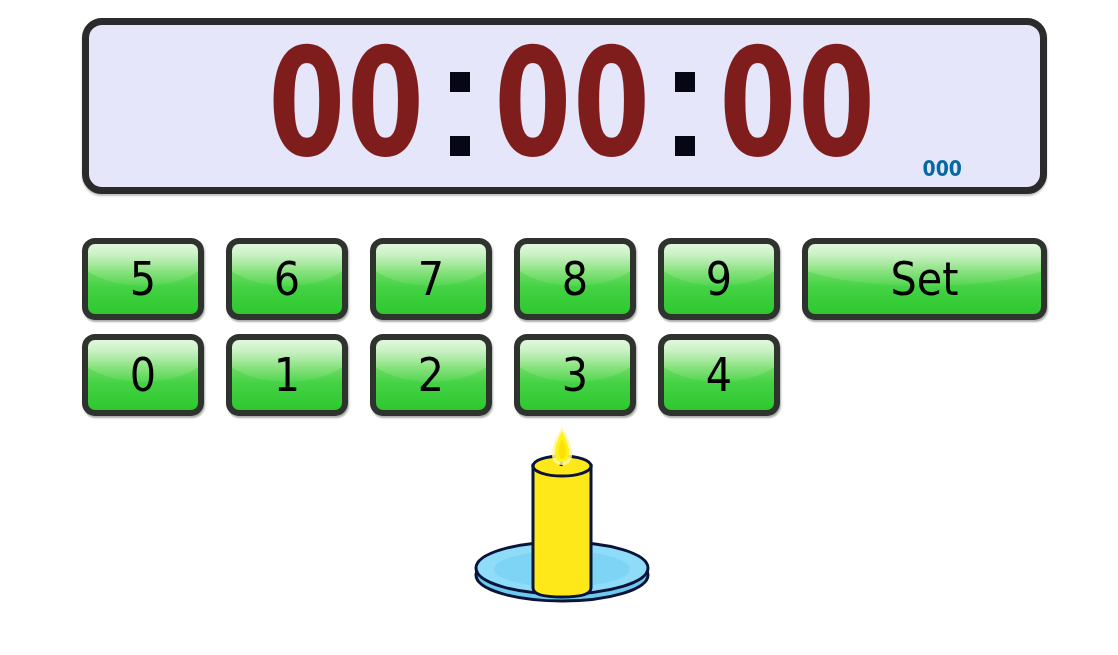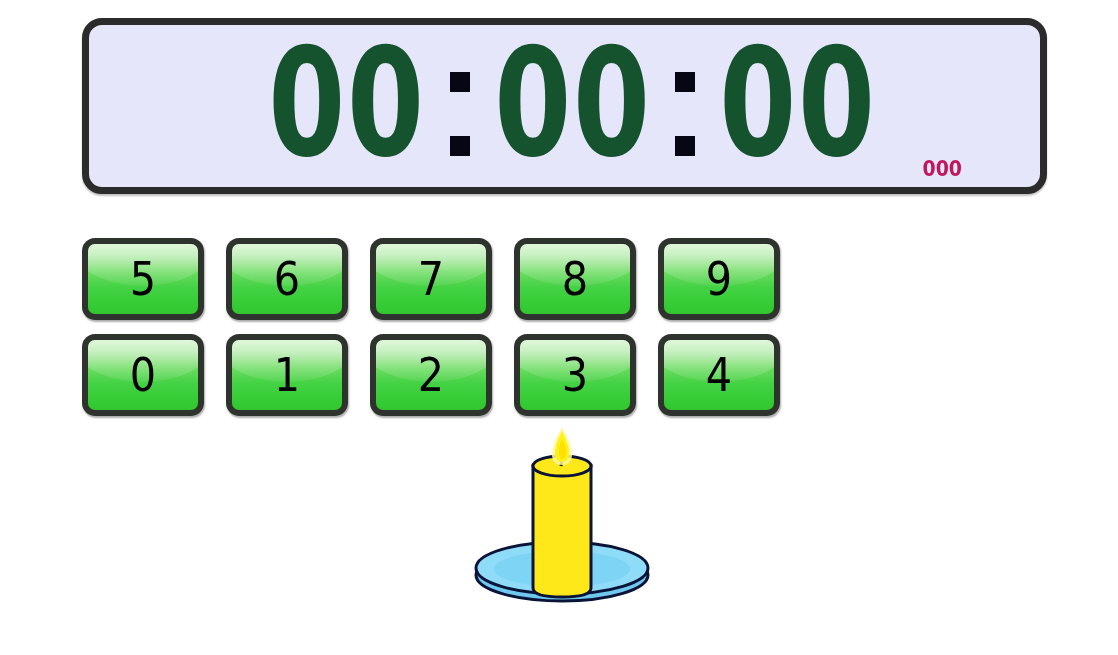--- a/index.html
+++ b/index.html
@@ -28,21 +28,21 @@
     box-sizing: border-box;
     box-shadow: 0 2px 2px rgba(0,0,0,0.25);
   }
   #time-readout {
     position: absolute;
     left: 0;
     right: 0;
     top: 50%;
     transform: translateY(-52%);
     text-align: center;
-    color: #14532d;
+    color: #7f1d1d;
     font-family: "DejaVu Sans Condensed", "Liberation Sans Narrow", "Liberation Sans", sans-serif;
     font-weight: 700;
     font-size: 150px;
     line-height: 150px;
     letter-spacing: 2px;
     white-space: nowrap;
     transform-origin: center center;
     margin-left: 16px;
   }
   #time-readout .seg {
@@ -70,21 +70,21 @@
   #time-readout .sep::before { top: 44px; }
   #time-readout .sep::after  { top: 108px; }
 
   #millis {
     position: absolute;
     right: 78px;
     bottom: 6px;
     font-family: "DejaVu Sans Condensed", "Liberation Sans Narrow", "Liberation Sans", sans-serif;
     font-size: 21px;
     font-weight: 600;
-    color: #be185d;
+    color: #0369a1;
     letter-spacing: 0px;
     margin-left: 44px;
   }
 
   
   #keypad {
     position: absolute;
     left: 82px;
     top: 238px;
     width: 965px;
@@ -185,20 +185,23 @@
     </div>
     <div class="key num green">
       <span class="key-label">7</span>
     </div>
     <div class="key num green">
       <span class="key-label">8</span>
     </div>
     <div class="key num green">
       <span class="key-label">9</span>
     </div>
+    <div class="key wide green">
+      <span class="key-label">Set</span>
+    </div>
   </div>
 
   <div class="key-row">
     <div class="key num green">
       <span class="key-label">0</span>
     </div>
     <div class="key num green">
       <span class="key-label">1</span>
     </div>
     <div class="key num green">

